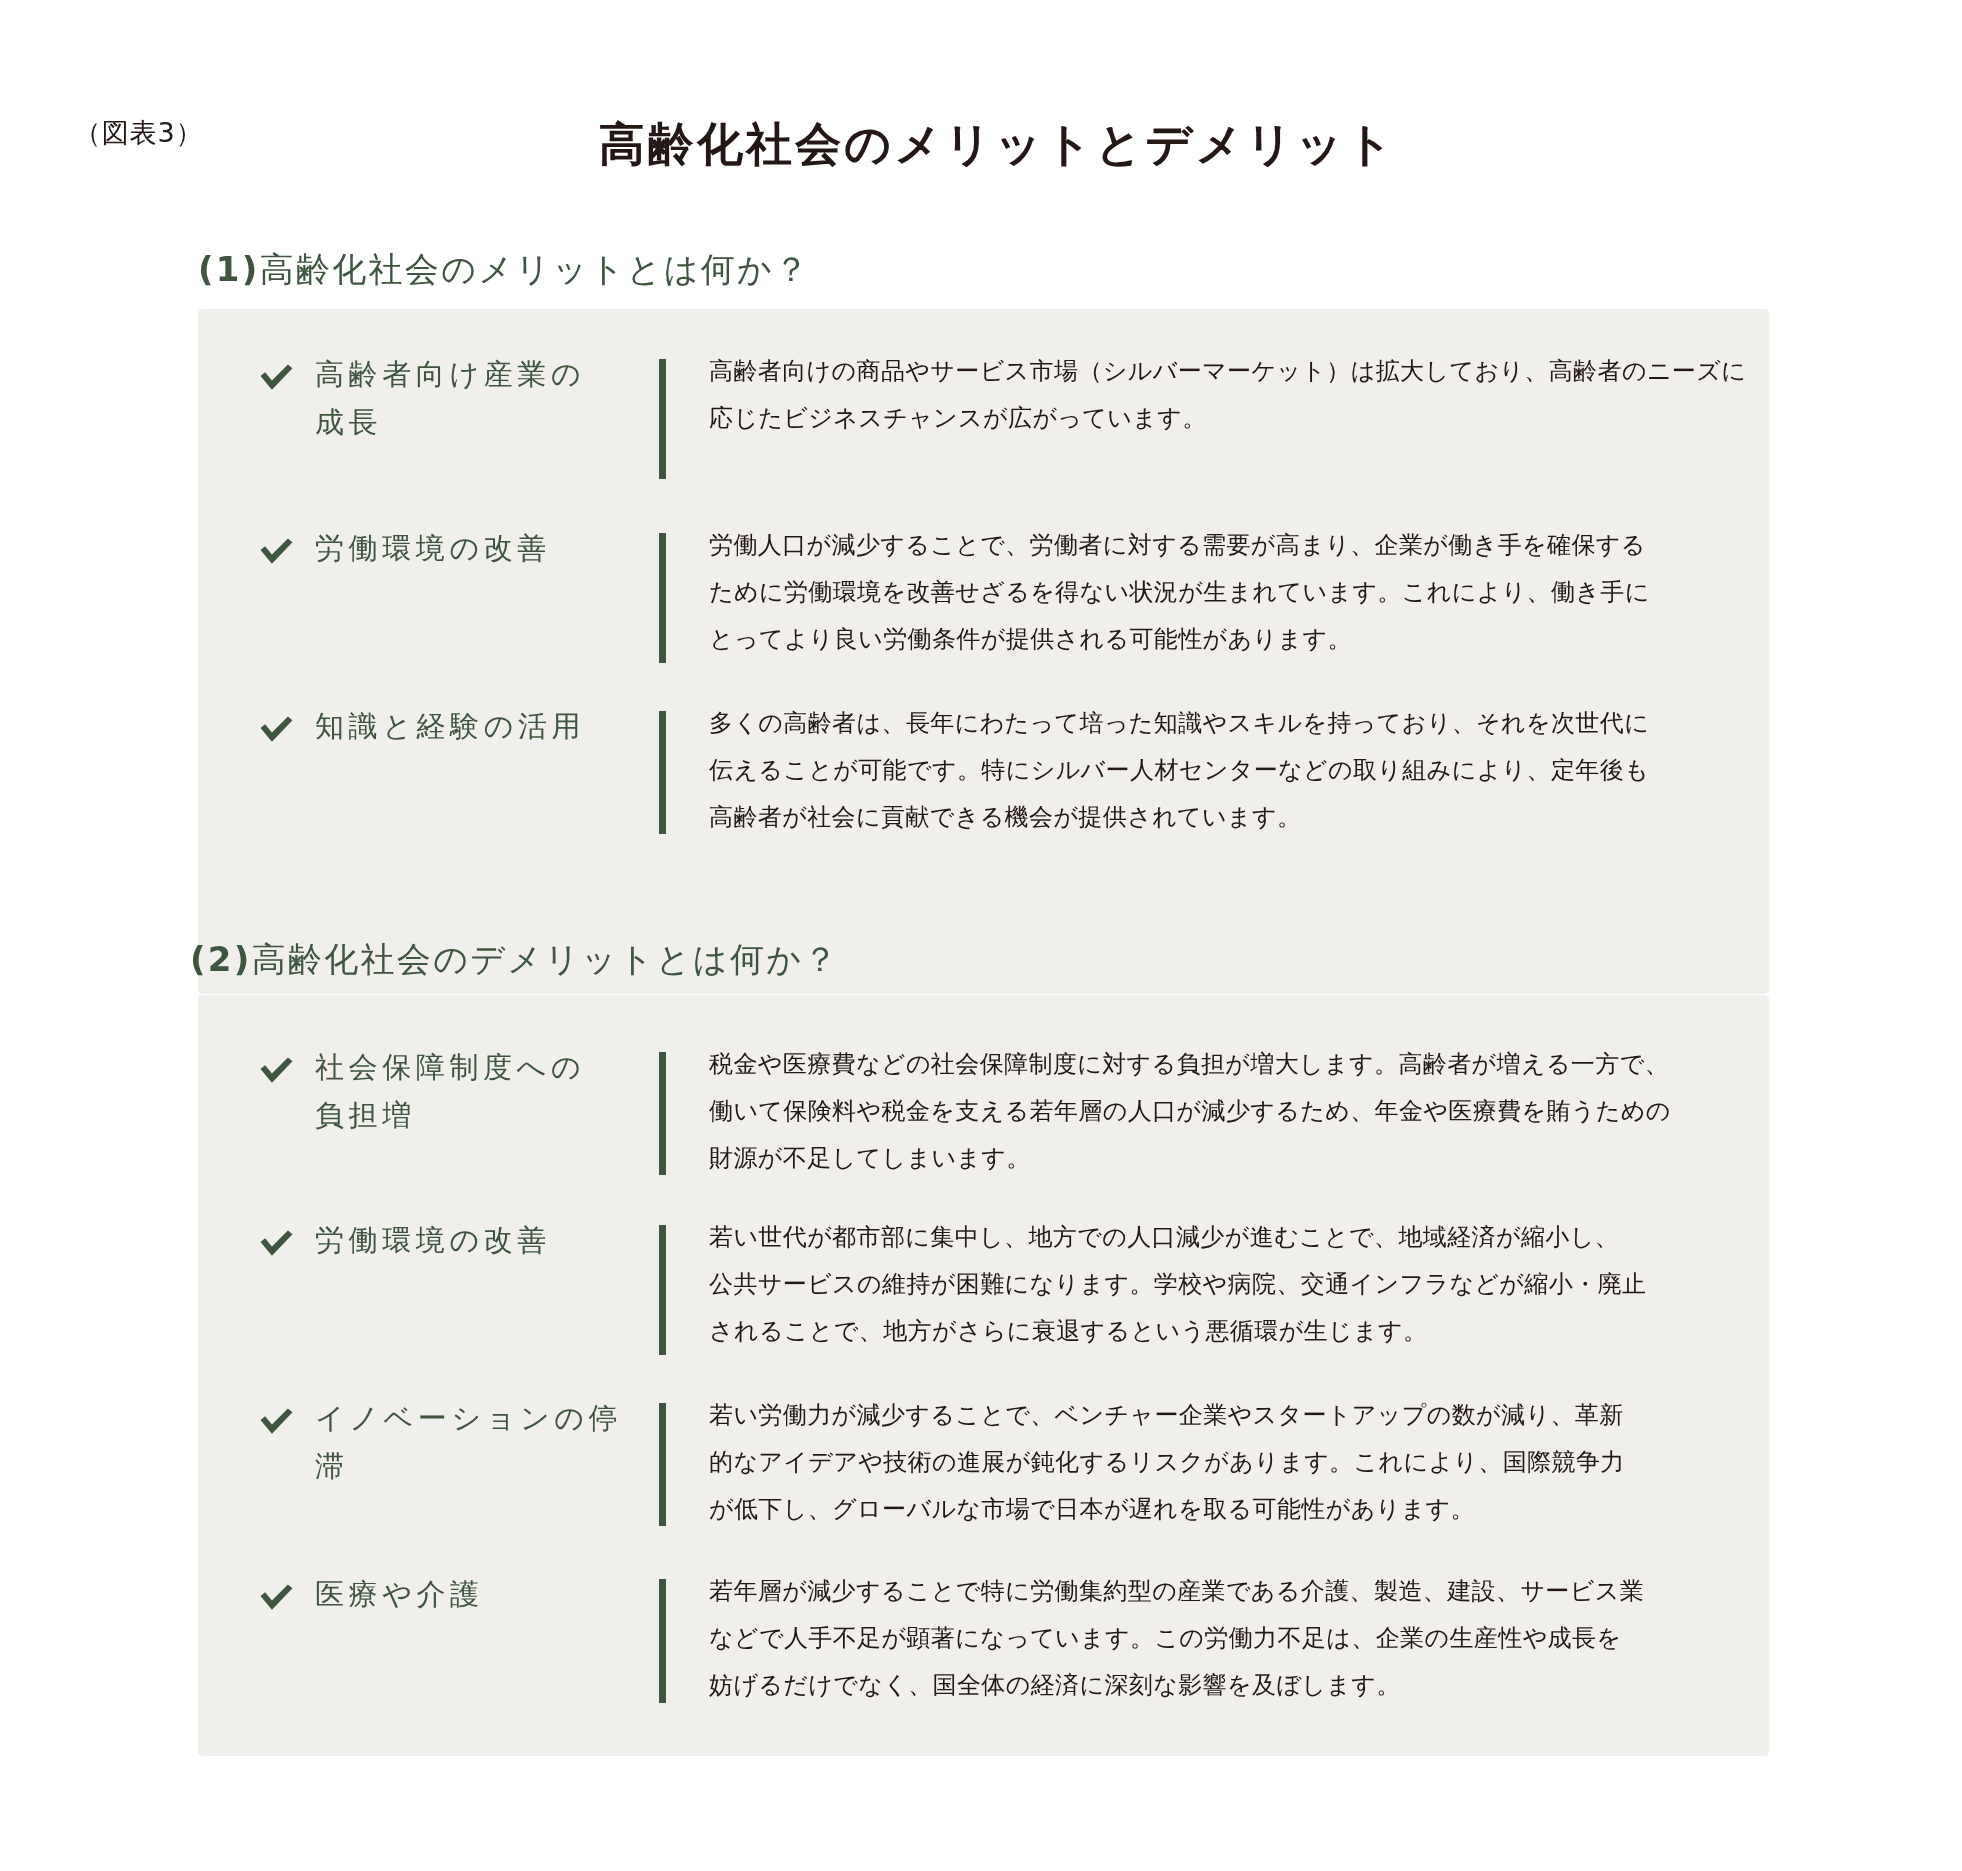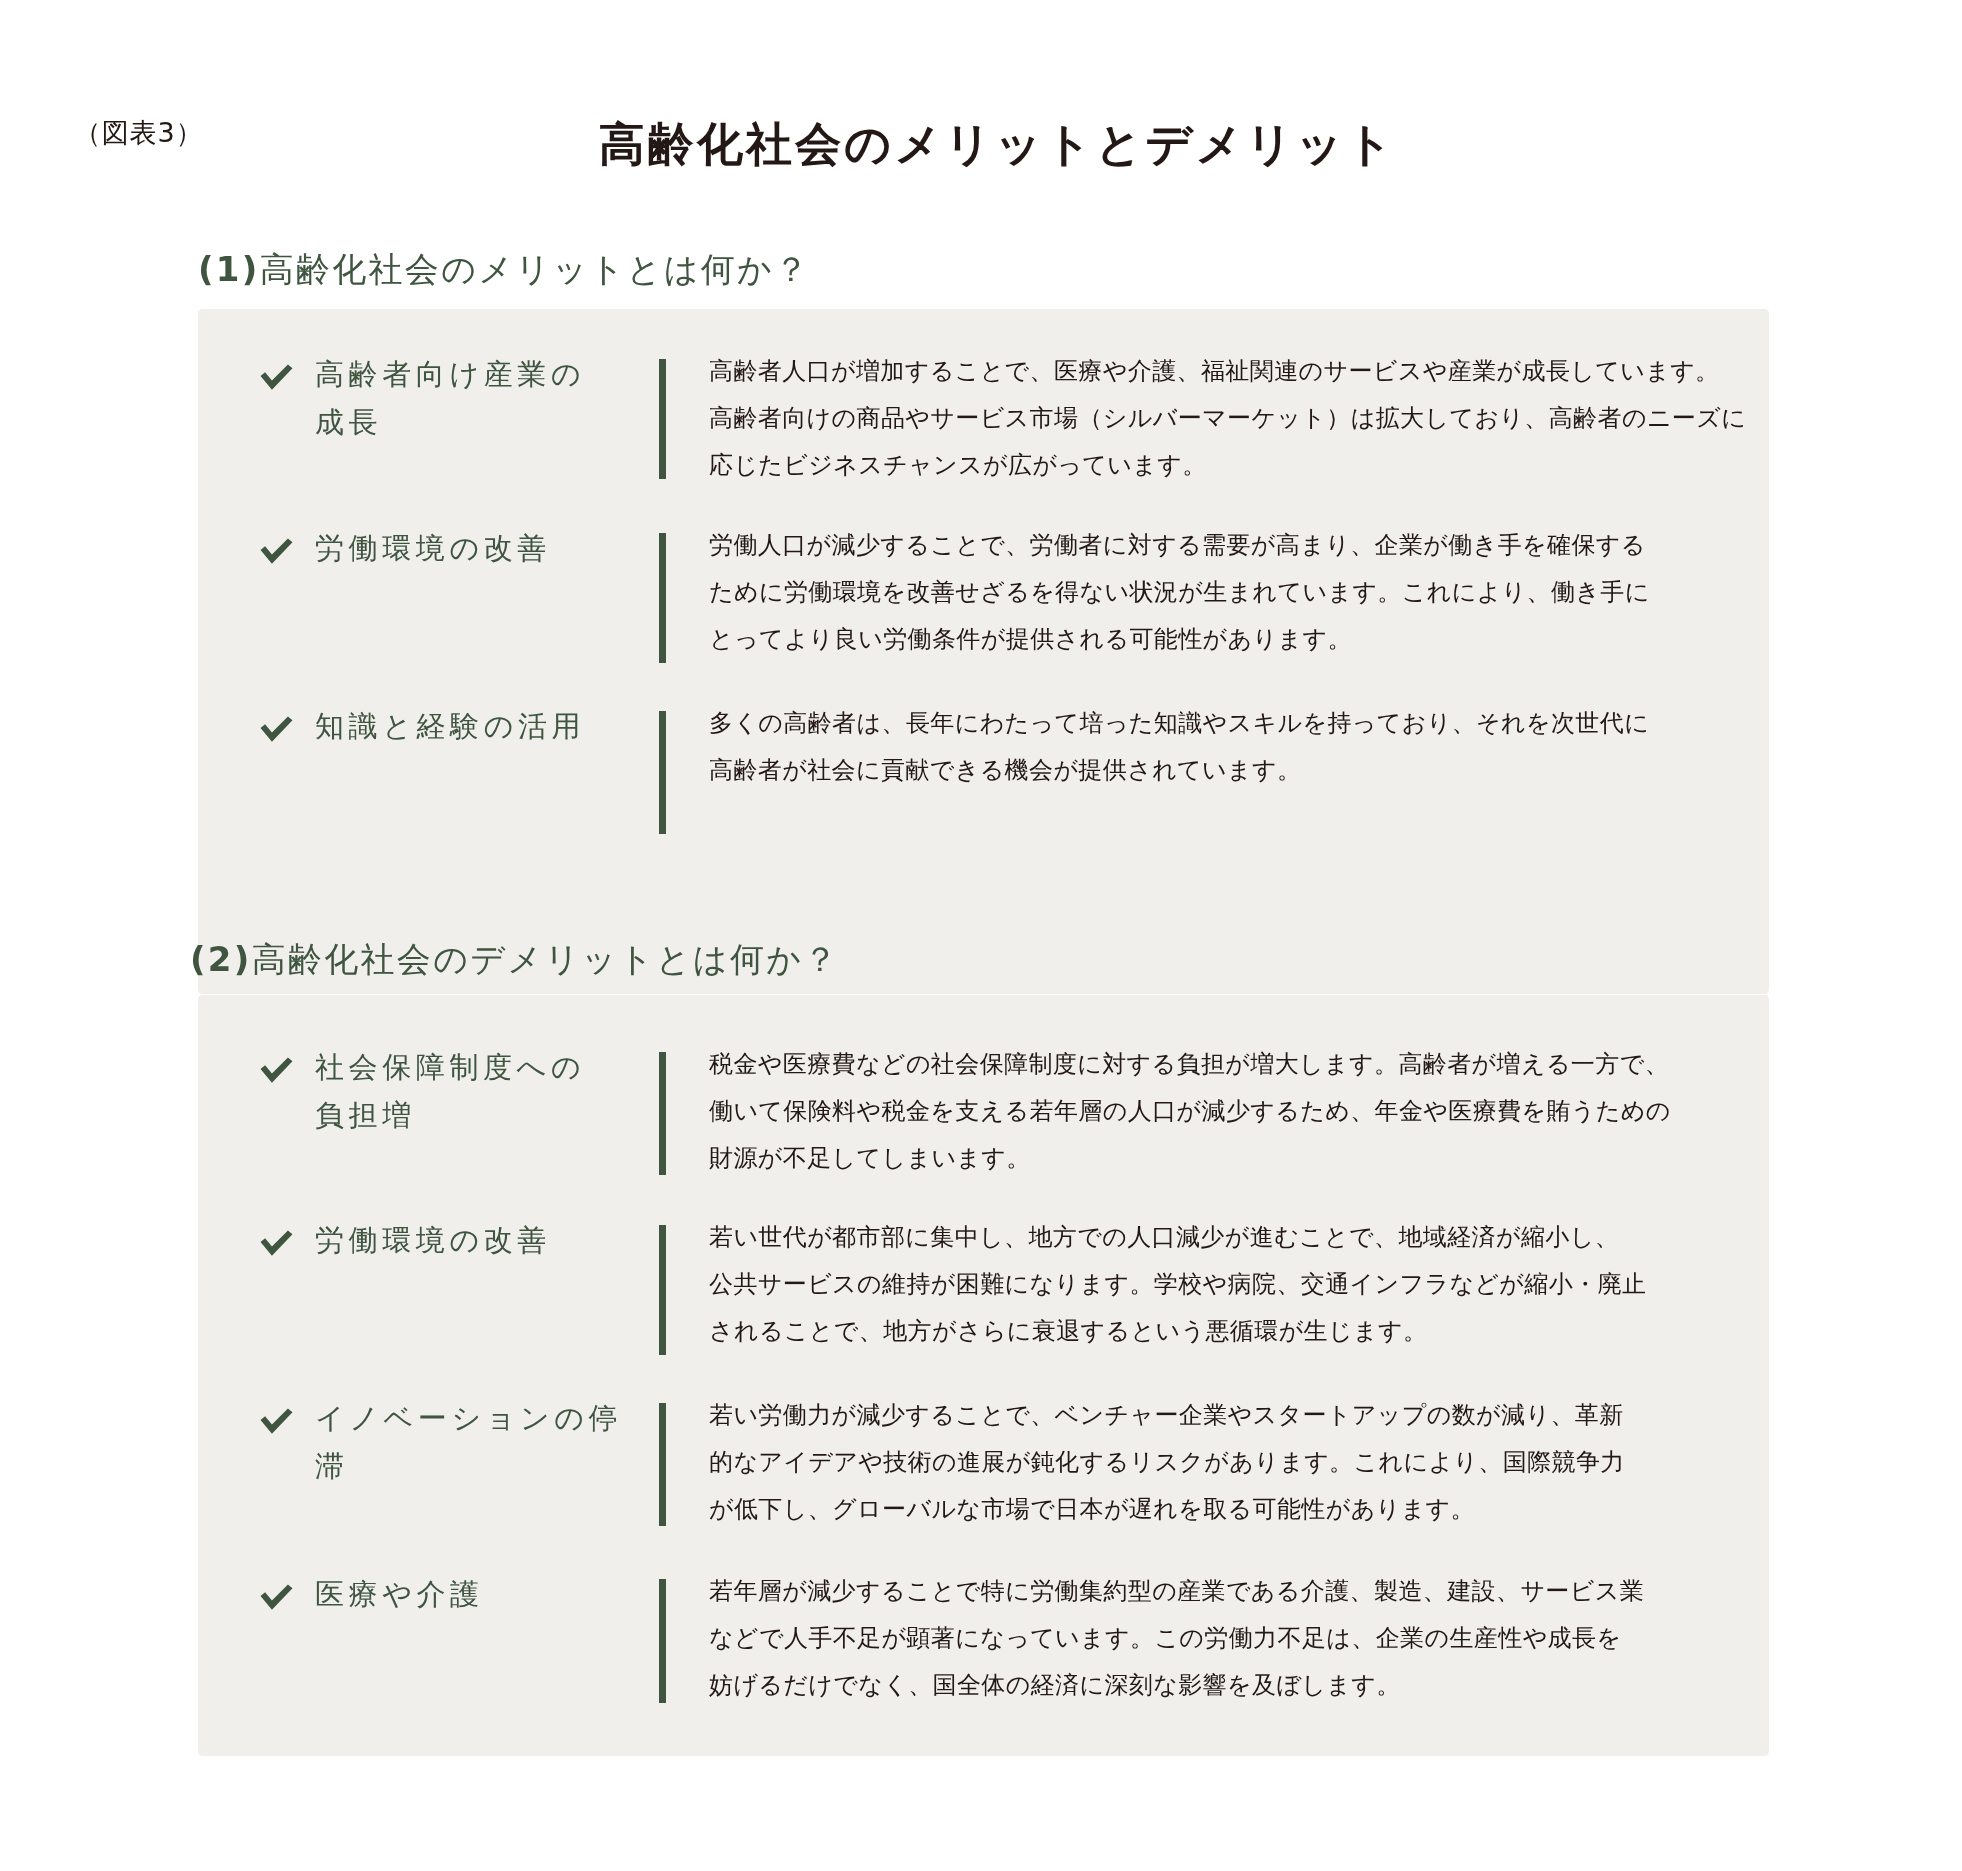--- a/index.html
+++ b/index.html
@@ -60,21 +60,20 @@
   <div class="item" style="top:50px;">
     <svg class="check" viewBox="0 0 46 40">
         <path d="M2 18 L8 13 L17 24 L38 3 L44 8 L17 36 Z" fill="#3f5540"></path>
       </svg>
     <div class="item-label">
       <div>高齢者向け産業の</div>
       <div>成長</div>
     </div>
     <div class="bar" style="height:120px;"></div>
     <div class="item-desc">
-      <span>高齢者人口が増加することで、医療や介護、福祉関連のサービスや産業が成長しています。</span>
       <span>高齢者向けの商品やサービス市場（シルバーマーケット）は拡大しており、高齢者のニーズに</span>
       <span>応じたビジネスチャンスが広がっています。</span>
     </div>
   </div>
 
   <div class="item" style="top:224px;">
     <svg class="check" viewBox="0 0 46 40">
         <path d="M2 18 L8 13 L17 24 L38 3 L44 8 L17 36 Z" fill="#3f5540"></path>
       </svg>
     <div class="item-label">
@@ -91,20 +90,21 @@
   <div class="item" style="top:402px;">
     <svg class="check" viewBox="0 0 46 40">
         <path d="M2 18 L8 13 L17 24 L38 3 L44 8 L17 36 Z" fill="#3f5540"></path>
       </svg>
     <div class="item-label">
       <div>知識と経験の活用</div>
     </div>
     <div class="bar" style="height:123px;"></div>
     <div class="item-desc">
       <span>多くの高齢者は、長年にわたって培った知識やスキルを持っており、それを次世代に</span>
+      <span>伝えることが可能です。特にシルバー人材センターなどの取り組みにより、定年後も</span>
       <span>高齢者が社会に貢献できる機会が提供されています。</span>
     </div>
   </div>
 </div>
 
 <div class="section-heading" style="top:937px;">
   <span class="num">(2)</span><span>高齢化社会のデメリットとは何か？</span>
 </div>
 
 <div class="panel" style="top:995px; height:761px;">

